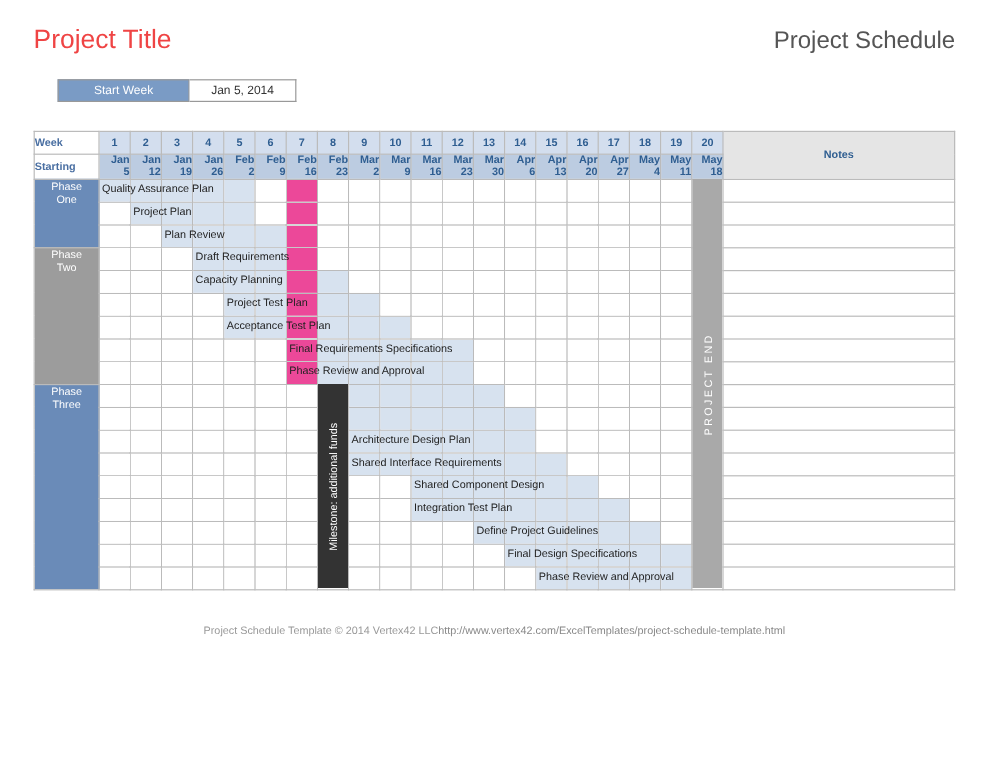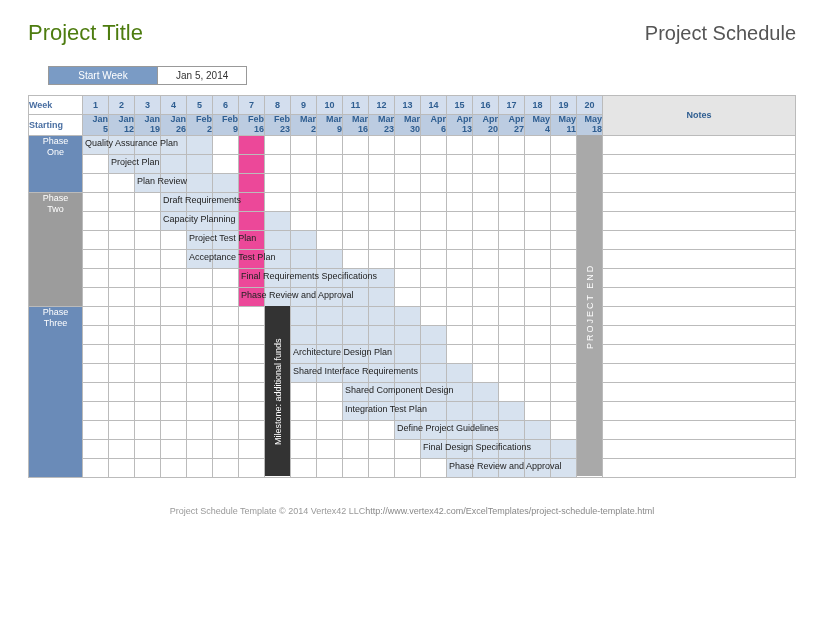--- a/index.html
+++ b/index.html
@@ -11,24 +11,24 @@
     background: #fff;
     color: #333;
     width: 824px;
   }
   .header-row {
     display: flex;
     justify-content: space-between;
     align-items: baseline;
     margin-bottom: 20px;
   }
-  .title-main { font-size: 22px; color: #4d7c0f; font-weight: 400; }
+  .title-main { font-size: 22px; color: #ef4444; font-weight: 400; }
   .title-right { font-size: 20px; color: #555; font-weight: 400; }
 
-  .startweek-row { display: flex; margin-bottom: 10px; padding-left: 20px; }
+  .startweek-row { display: flex; margin-bottom: 24px; padding-left: 20px; }
   .startweek-label {
     background: #7a9bc5; color: #fff; text-align: center;
     padding: 3px 12px; font-size: 10px; width: 110px;
     border: 1px solid #999;
   }
   .startweek-value {
     border: 1px solid #999; border-left: none;
     padding: 3px 18px; font-size: 10px; background: #fff;
   }
 

